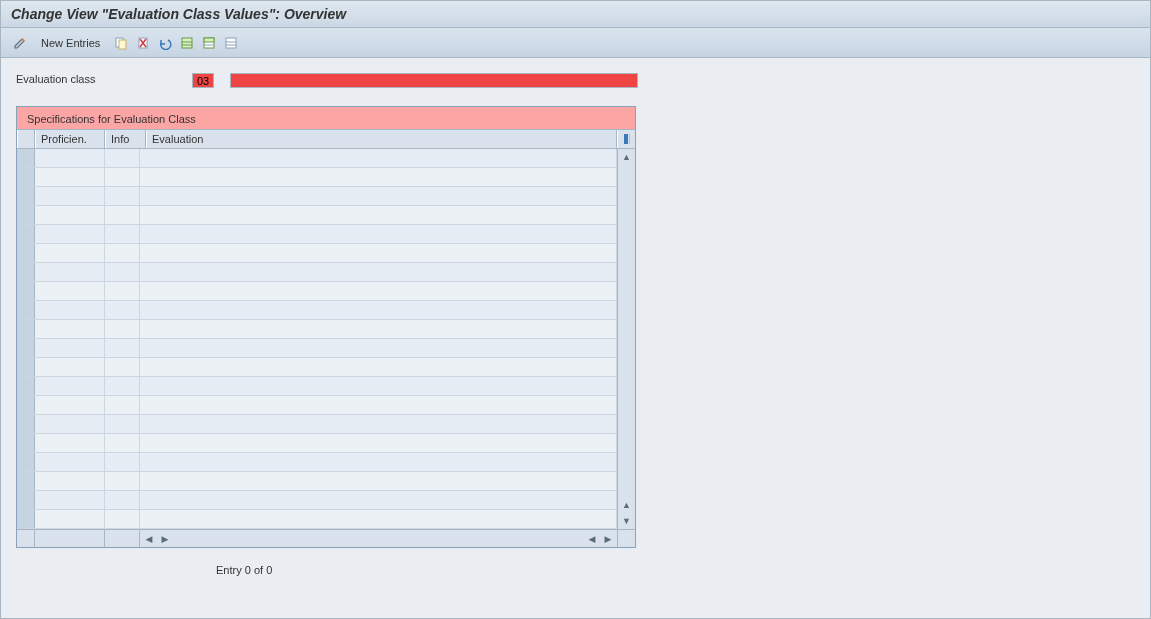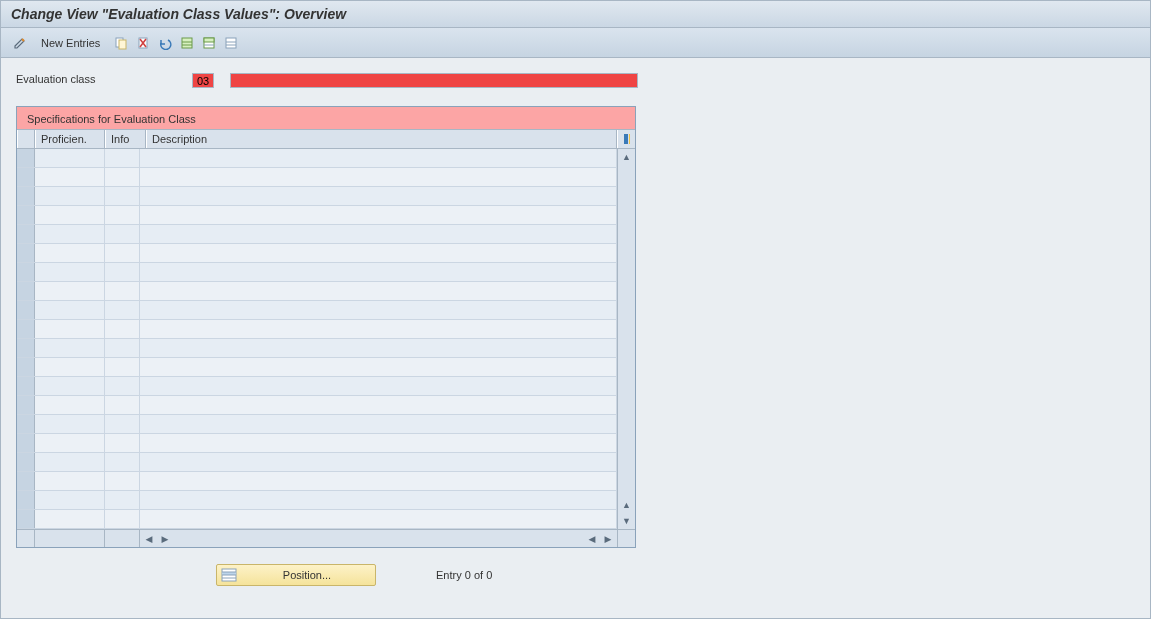--- a/index.html
+++ b/index.html
@@ -261,21 +261,21 @@
     <input class="field-input field-small" value="03" style="">
     <input class="field-input field-long" value="" style="">
   </div>
 
   <div class="table-container">
     <div class="table-title">Specifications for Evaluation Class</div>
     <div class="table-head">
       <div class="th th-sel"></div>
       <div class="th th-prof">Proficien.</div>
       <div class="th th-info">Info</div>
-      <div class="th th-desc">Description</div>
+      <div class="th th-desc">Evaluation</div>
       <div class="th th-conf">
         <svg width="12" height="12">
             <rect x="1" y="1" width="4" height="10" fill="#3a7ab8"></rect>
             <rect x="6" y="1" width="5" height="10" fill="#f0c040"></rect>
           </svg>
       </div>
     </div>
     <div class="table-body">
       <div class="rows" id="rows-container">
           <div class="row">
@@ -419,27 +419,15 @@
         <div class="hs-pair">
           <div class="hs-btn">◀</div>
           <div class="hs-btn">▶</div>
         </div>
       </div>
       <div class="hscroll-corner"></div>
     </div>
   </div>
 
   <div class="footer-row">
-    <div class="position-btn">
-      <span class="pos-icon">
-        <svg width="16" height="14">
-            <rect x="1" y="1" width="14" height="12" fill="#fff" stroke="#8aa2ba"></rect>
-            <rect x="1" y="4" width="14" height="3" fill="#bcd4ea"></rect>
-            <line x1="1" y1="4" x2="15" y2="4" stroke="#8aa2ba"></line>
-            <line x1="1" y1="7" x2="15" y2="7" stroke="#8aa2ba"></line>
-            <line x1="1" y1="10" x2="15" y2="10" stroke="#8aa2ba"></line>
-          </svg>
-      </span>
-      <span class="pos-text">Position...</span>
-    </div>
     <span class="entry-text">Entry 0 of 0</span>
   </div>
 </div>
 
 </body></html>

